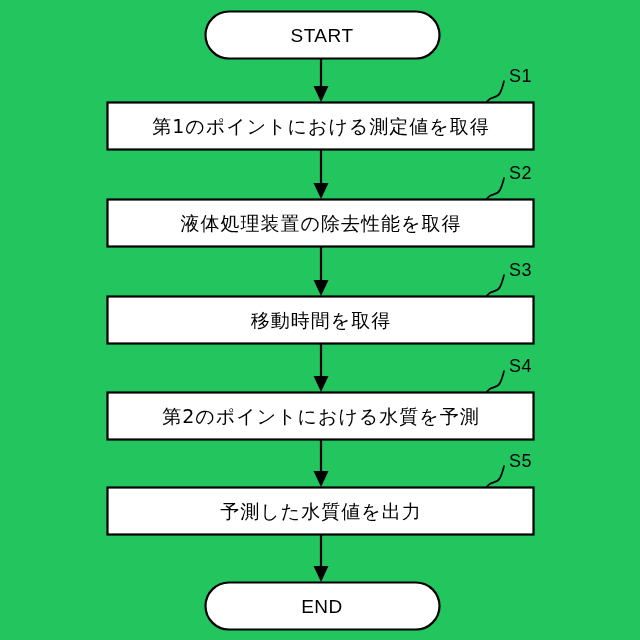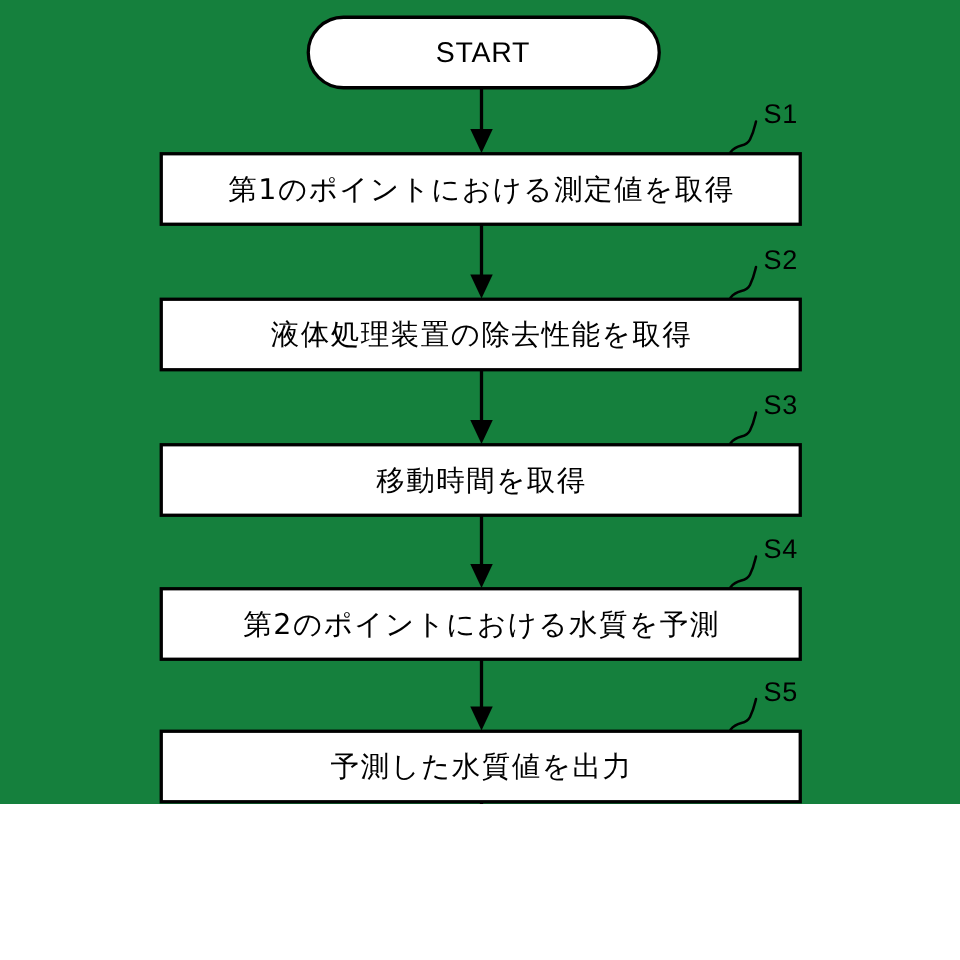--- a/index.html
+++ b/index.html
@@ -7,22 +7,22 @@
     margin: 0;
     padding: 0;
     background: #ffffff;
   }
   body {
     font-family: "Liberation Sans", "DejaVu Sans", sans-serif;
   }
   #canvas {
     position: relative;
     width: 640px;
-    height: 536px;
-    background: #15803d;
+    height: 640px;
+    background: #22c55e;
     overflow: hidden;
   }
   #flow-svg {
     position: absolute;
     left: 0;
     top: 0;
     width: 640px;
     height: 640px;
     display: block;
   }

